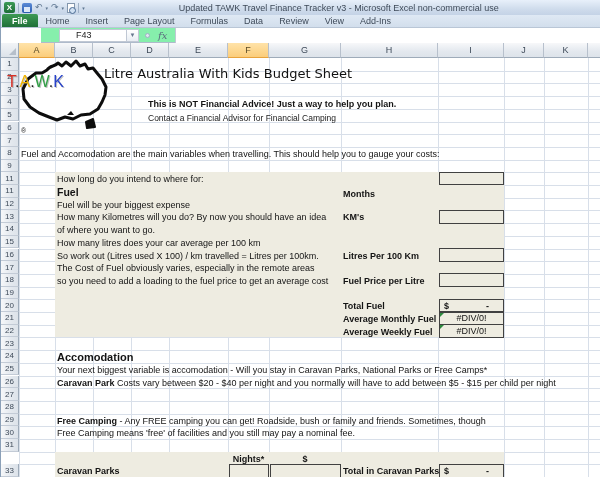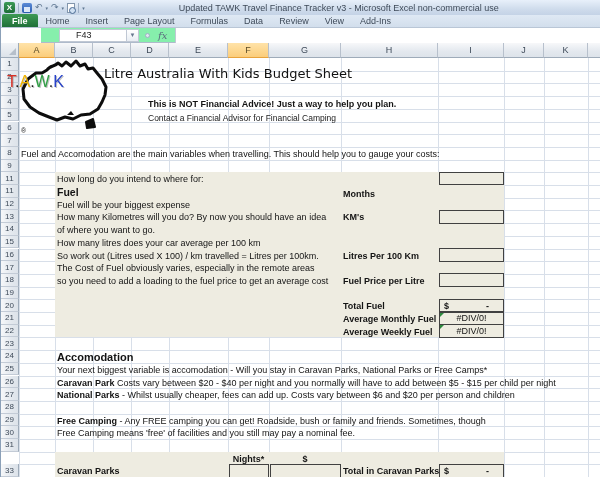--- a/index.html
+++ b/index.html
@@ -253,21 +253,20 @@
       <div class="cell" style="top: 206.5px; line-height: 12.7px; left: 342px; font-weight: bold;">Litres Per 100 Km</div>
       <div class="cell" style="top: 219.2px; line-height: 12.7px; left: 56px;">The Cost of Fuel obviously varies, especially in the remote areas</div>
       <div class="cell" style="top: 231.9px; line-height: 12.7px; left: 56px;">so you need to add a loading to the fuel price to get an average cost</div>
       <div class="cell" style="top: 231.9px; line-height: 12.7px; left: 342px; font-weight: bold;">Fuel Price per Litre</div>
       <div class="cell" style="top: 257.3px; line-height: 12.7px; left: 342px; font-weight: bold;">Total Fuel</div>
       <div class="cell" style="top: 270px; line-height: 12.7px; left: 342px; font-weight: bold;">Average Monthly Fuel</div>
       <div class="cell" style="top: 282.7px; line-height: 12.7px; left: 342px; font-weight: bold;">Average Weekly Fuel</div>
       <div class="cell" style="top: 308.1px; line-height: 12.7px; left: 56px; font-size: 11px; font-weight: bold;">Accomodation</div>
       <div class="cell" style="top: 320.8px; line-height: 12.7px; left: 56px;">Your next biggest variable is accomodation - Will you stay in Caravan Parks, National Parks or Free Camps*</div>
       <div class="cell" style="top: 333.5px; line-height: 12.7px; left: 56px;"><b>Caravan Park</b><span> Costs vary between $20 - $40 per night and you normally will have to add between $5 - $15 per child per night</span></div>
-      <div class="cell" style="top: 346.2px; line-height: 12.7px; left: 56px;"><b>National Parks</b><span> - Whilst usually cheaper, fees can add up. Costs vary between $6 and $20 per person and children</span></div>
       <div class="cell" style="top: 371.6px; line-height: 12.7px; left: 56px;"><b>Free Camping</b><span> - Any FREE camping you can get! Roadside, bush or family and friends.  Sometimes, though</span></div>
       <div class="cell" style="top: 384.3px; line-height: 12.7px; left: 56px;">Free Camping means 'free' of facilities and you still may pay a nominal fee.</div>
       <div class="cell" style="top: 409.7px; line-height: 12.7px; left: 227px; width: 41px; text-align: center; font-weight: bold;">Nights*</div>
       <div class="cell" style="top: 409.7px; line-height: 12.7px; left: 268px; width: 72px; text-align: center; font-weight: bold;">$</div>
       <div class="cell" style="top: 422.4px; line-height: 12.7px; left: 56px; font-weight: bold;">Caravan Parks</div>
       <div class="cell" style="top: 422.4px; line-height: 12.7px; left: 342px; font-weight: bold;">Total in Caravan Parks</div>
       <div class="inputbox" style="left: 438px; top: 128.8px; width: 65px; height: 13.7px;"></div>
       <div class="inputbox" style="left: 438px; top: 166.9px; width: 65px; height: 13.7px;"></div>
       <div class="inputbox" style="left: 438px; top: 205px; width: 65px; height: 13.7px;"></div>
       <div class="inputbox" style="left: 438px; top: 230.4px; width: 65px; height: 13.7px;"></div>

